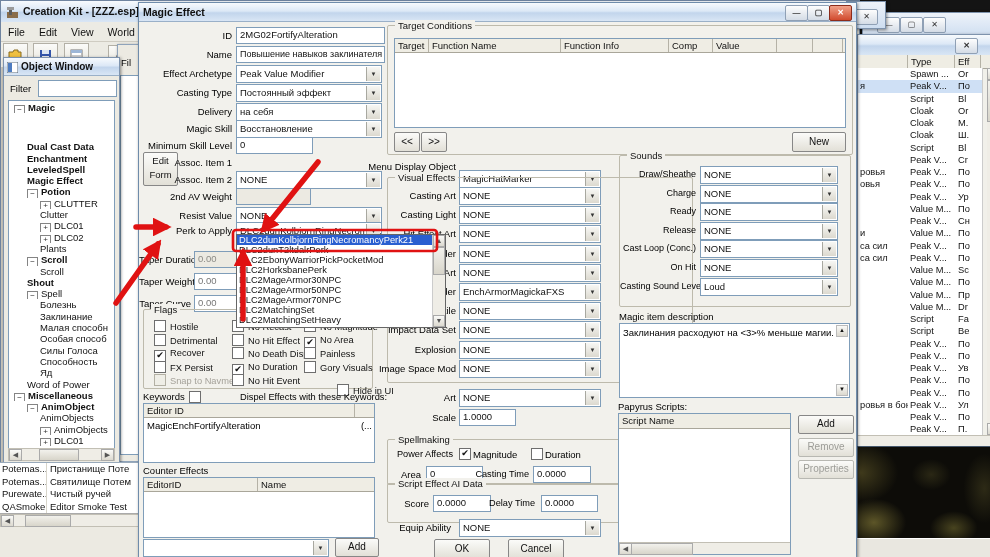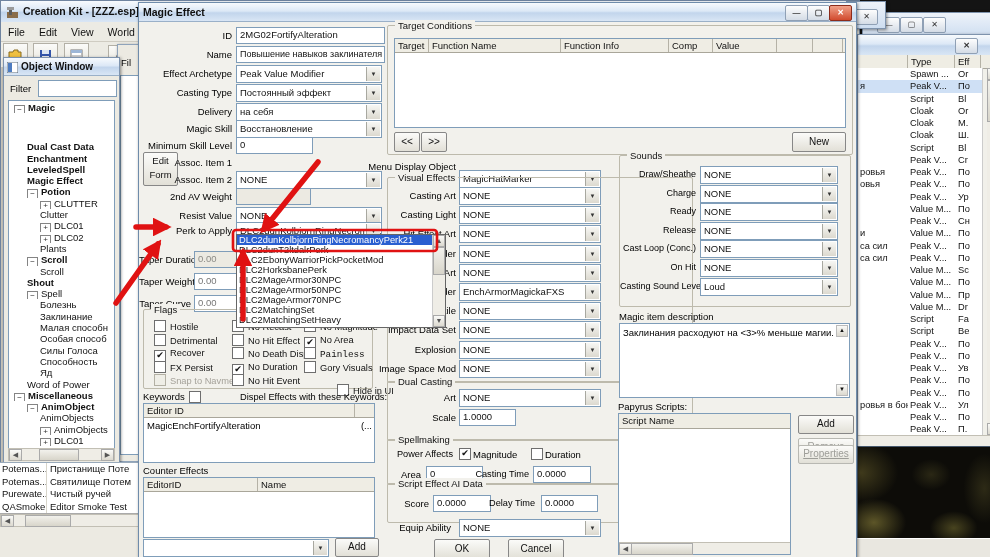--- a/index.html
+++ b/index.html
@@ -318,21 +318,21 @@
         <div class="flag" style="left: 10px; top: 37.2px;"><span class="cb">✔</span><span class="ftext">Recover</span></div>
         <div class="flag" style="left: 10px; top: 50.8px;"><span class="cb"></span><span class="ftext">FX Persist</span></div>
         <div class="flag dis" style="left: 10px; top: 64.4px;"><span class="cb dis"></span><span class="ftext">Snap to Navmesh</span></div>
         <div class="flag" style="left: 88px; top: 10px;"><span class="cb"></span><span class="ftext">No Recast</span></div>
         <div class="flag" style="left: 88px; top: 23.6px;"><span class="cb"></span><span class="ftext">No Hit Effect</span></div>
         <div class="flag" style="left: 88px; top: 37.2px;"><span class="cb"></span><span class="ftext">No Death Dispel</span></div>
         <div class="flag" style="left: 88px; top: 50.8px;"><span class="cb">✔</span><span class="ftext">No Duration</span></div>
         <div class="flag" style="left: 88px; top: 64.4px;"><span class="cb"></span><span class="ftext">No Hit Event</span></div>
         <div class="flag" style="left: 160px; top: 10px;"><span class="cb"></span><span class="ftext">No Magnitude</span></div>
         <div class="flag" style="left: 160px; top: 23.6px;"><span class="cb">✔</span><span class="ftext">No Area</span></div>
-        <div class="flag" style="left: 160px; top: 37.2px; font-family: Liberation Mono, monospace;"><span class="cb"></span><span class="ftext">Painless</span></div>
+        <div class="flag" style="left: 160px; top: 37.2px;"><span class="cb"></span><span class="ftext">Painless</span></div>
         <div class="flag" style="left: 160px; top: 50.8px;"><span class="cb"></span><span class="ftext">Gory Visuals</span></div>
         <div class="flag" style="left: 160px; top: 74px; padding-left: 33px;"><span class="cb"></span><span class="ftext">Hide in UI</span></div>
       </div>
 
     <div class="lbl" style="left:4px;top:388px;">Keywords</div>
     <span class="cb abs" style="left:50px;top:388px;"></span>
     <div class="lbl" style="left:65px;top:389px;font-size:9.3px;padding-left:36px;">Dispel Effects with these Keywords:</div>
     <div class="abs white" style="left:4px;top:400px;width:230px;height:58px;">
       <div class="thead abs" style="left:0;right:0;top:0;height:13px;">
         <span class="th" style="width:211px;">Editor ID</span><span class="th" style="width:17px;border-right:none;"></span>
@@ -367,23 +367,20 @@
     <div class="combo" style="left:320px;top:155px;width:140px;margin-top:12px;">
         <span class="cv">MagicHatMarker</span>
         <span class="arr">▼</span>
       </div>
 
     <div class="grp" style="left:248px;top:174px;width:304px;height:204px;">
       <span class="gt">Visual Effects</span>
     </div>
     <div id="ve-rows"></div>
 
-    <div class="grp" style="left:248px;top:378px;width:304px;height:58px;">
-      <span class="gt">Dual Casting</span>
-    </div>
     <div class="lbl r" style="left:170px;width:147px;top:389px;">Art</div>
     <div class="combo" style="left:320px;top:386px;width:140px;">
         <span class="cv">NONE</span>
         <span class="arr">▼</span>
       </div>
     <div class="lbl r" style="left:170px;width:147px;top:409px;">Scale</div>
     <div class="edit" style="left:320px;top:406px;width:52px;">1.0000</div>
 
     <div class="grp" style="left:248px;top:436px;width:304px;height:44px;">
       <span class="gt">Spellmaking</span>
@@ -465,21 +462,21 @@
       <div class="thead abs" style="left:0;right:0;top:0;height:14px;">
         <span class="th" style="width:168px;border-right:none;line-height:14px;">Script Name</span>
       </div>
       <div class="sb" style="left:0;right:0;bottom:0;height:11px;border:none;border-top:1px solid #c2bfb4;">
         <span class="sa" style="left:0;top:0;">◀</span>
         <span class="sthumb" style="left:12px;top:0;width:60px;height:10px;"></span>
       </div>
     </div>
     <div class="btn" style="left:659px;top:412px;width:54px;height:17px;line-height:16px;">Add</div>
     <div class="btn dis" style="left:659px;top:435px;width:54px;height:17px;line-height:16px;">Remove</div>
-    <div class="btn dis" style="left:659px;top:442px;width:54px;height:17px;line-height:16px;text-decoration:underline;">Properties</div>
+    <div class="btn dis" style="left:659px;top:457px;width:54px;height:17px;line-height:16px;">Properties</div>
 
     <div class="abs" id="ddlist" style="left:97px;top:231px;width:208px;height:92px;background:#fff;border:1px solid #666;z-index:40;overflow:hidden;">
       <div class="sb" style="right:0;top:0;bottom:0;width:12px;border:none;border-left:1px solid #ccc;">
         <span class="sa" style="left:0;top:0;width:10px;">▲</span>
         <span class="sthumb" style="left:0;top:12px;width:10px;height:26px;"></span>
         <span class="sa" style="left:0;bottom:0;width:10px;">▼</span>
       </div>
     <div class="dd-item sel" style="width: 194px;">DLC2dunKolbjornRingNecromancyPerk21</div>
         <div class="dd-item" style="width: 194px;">DLC2dunT2ltdalrPerk</div>
         <div class="dd-item" style="width: 194px;">DLC2EbonyWarriorPickPocketMod</div>

